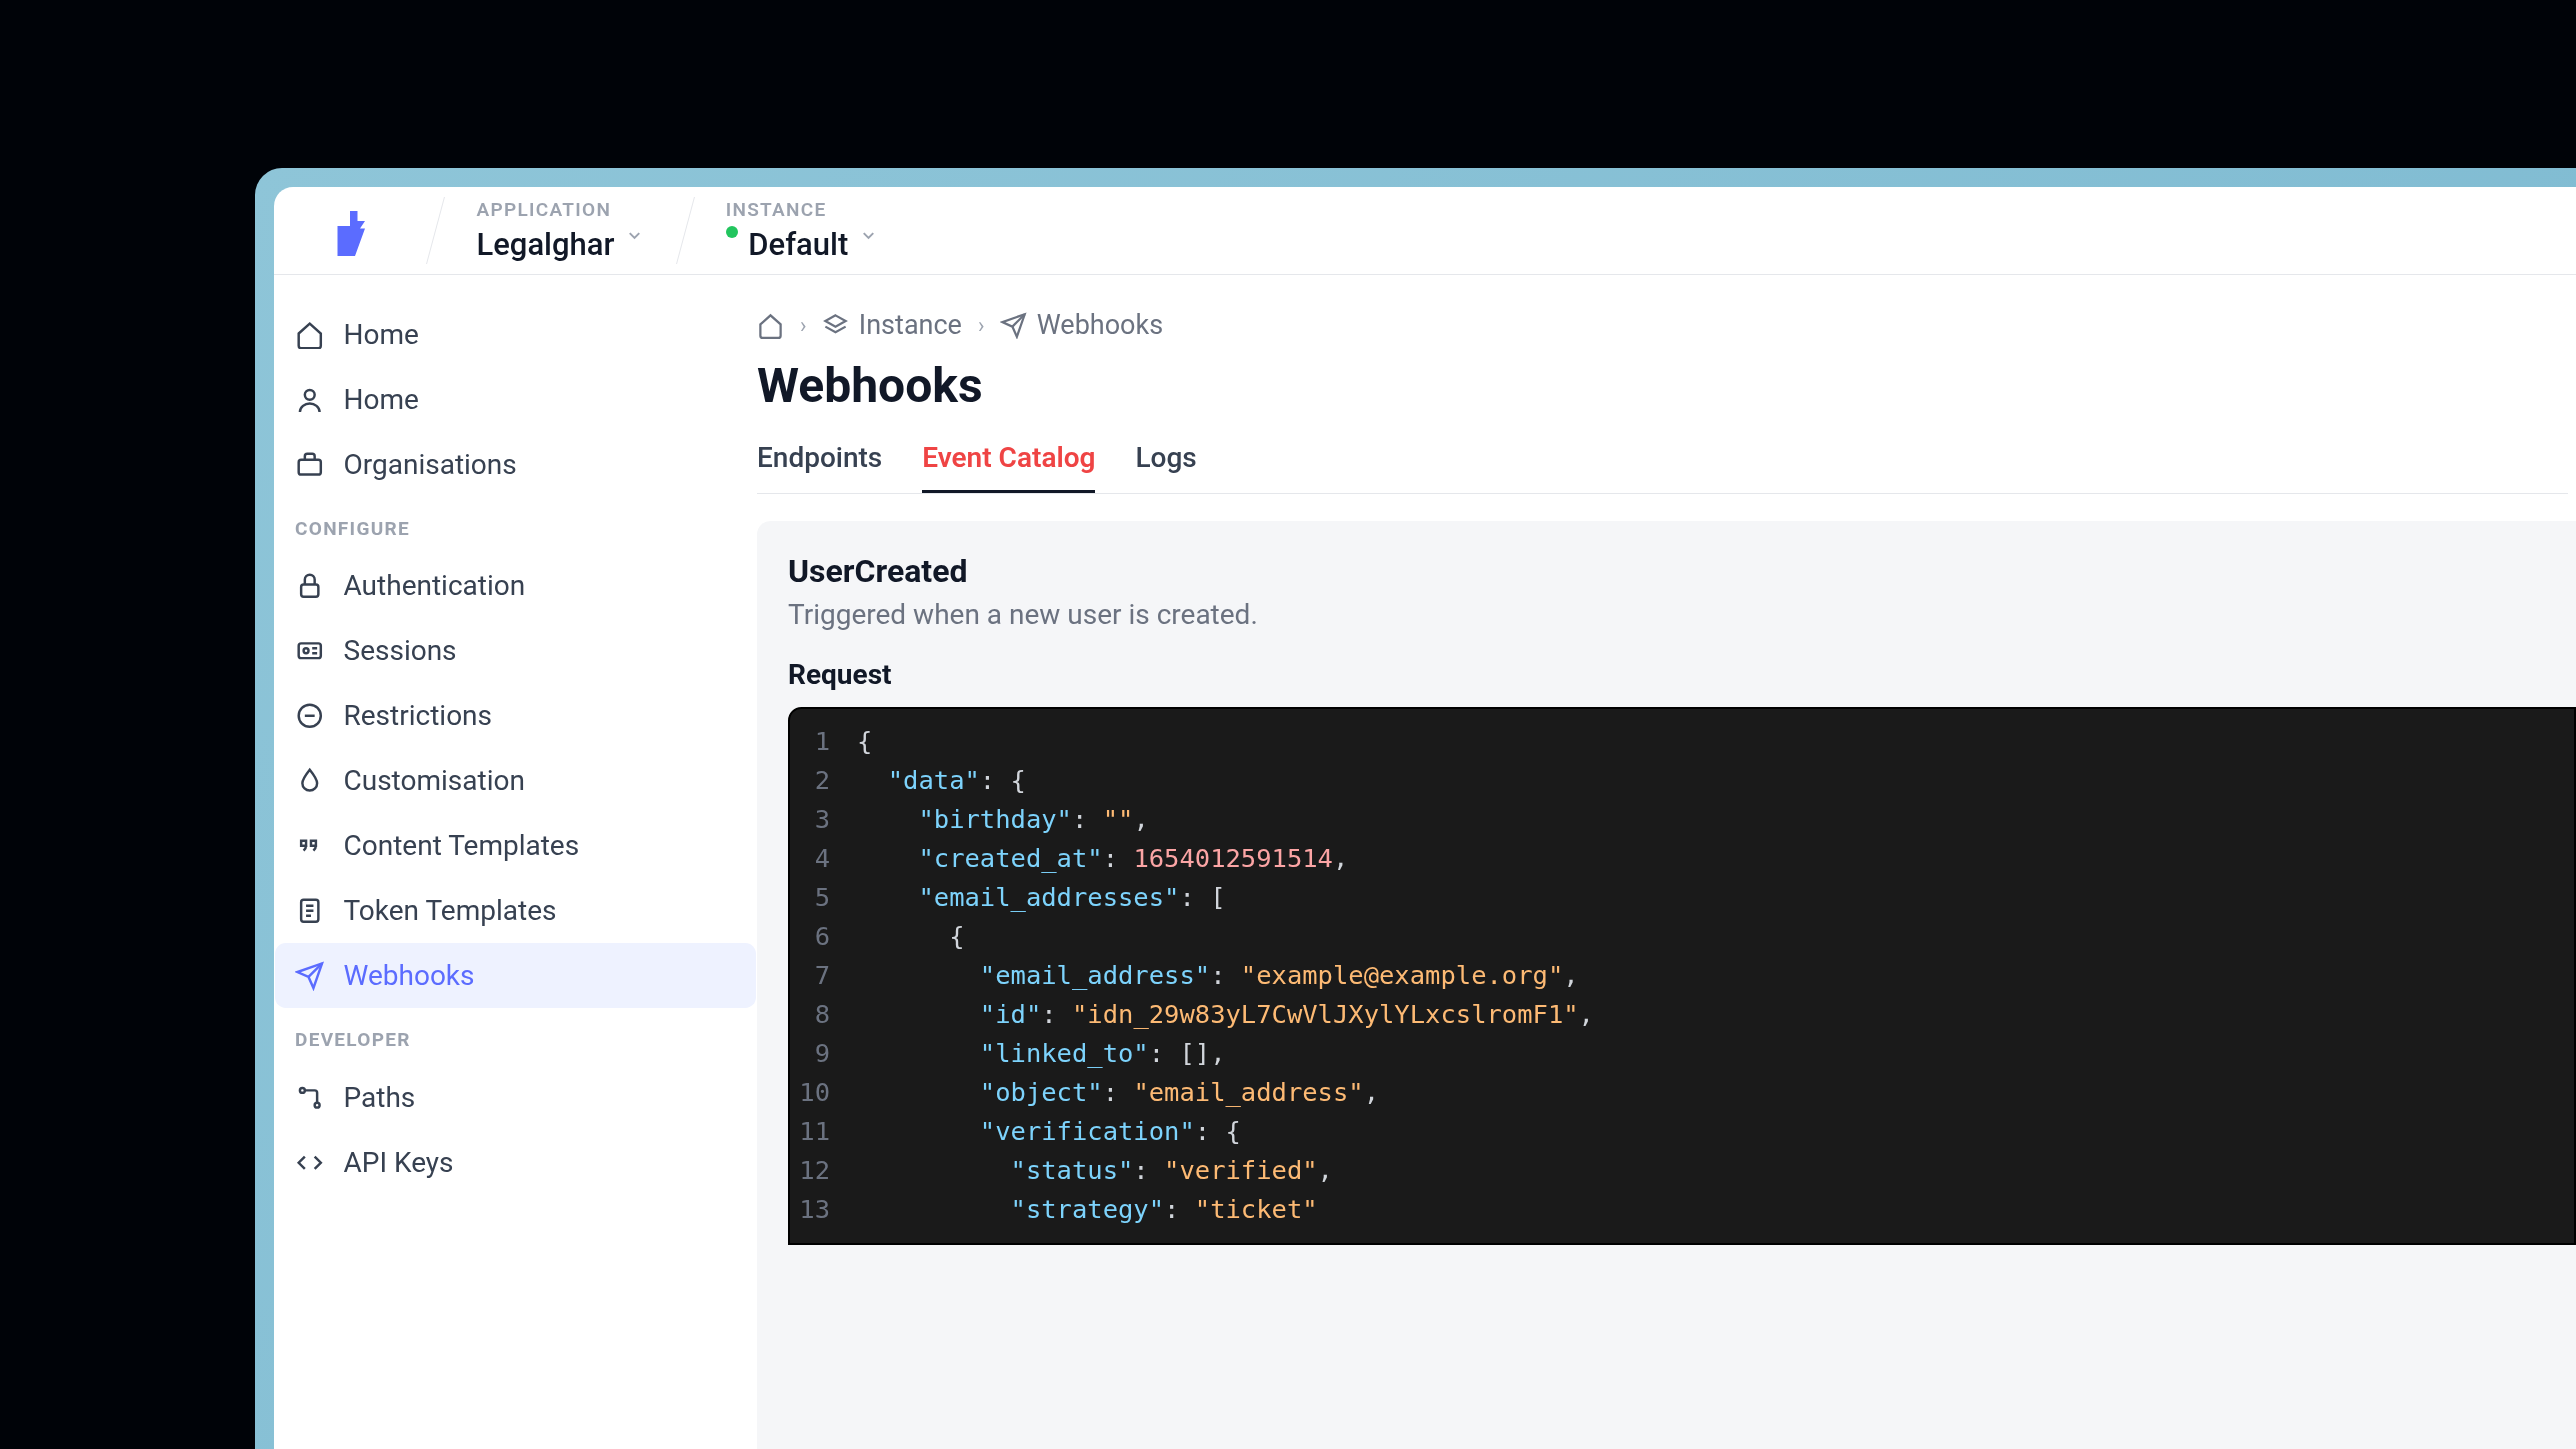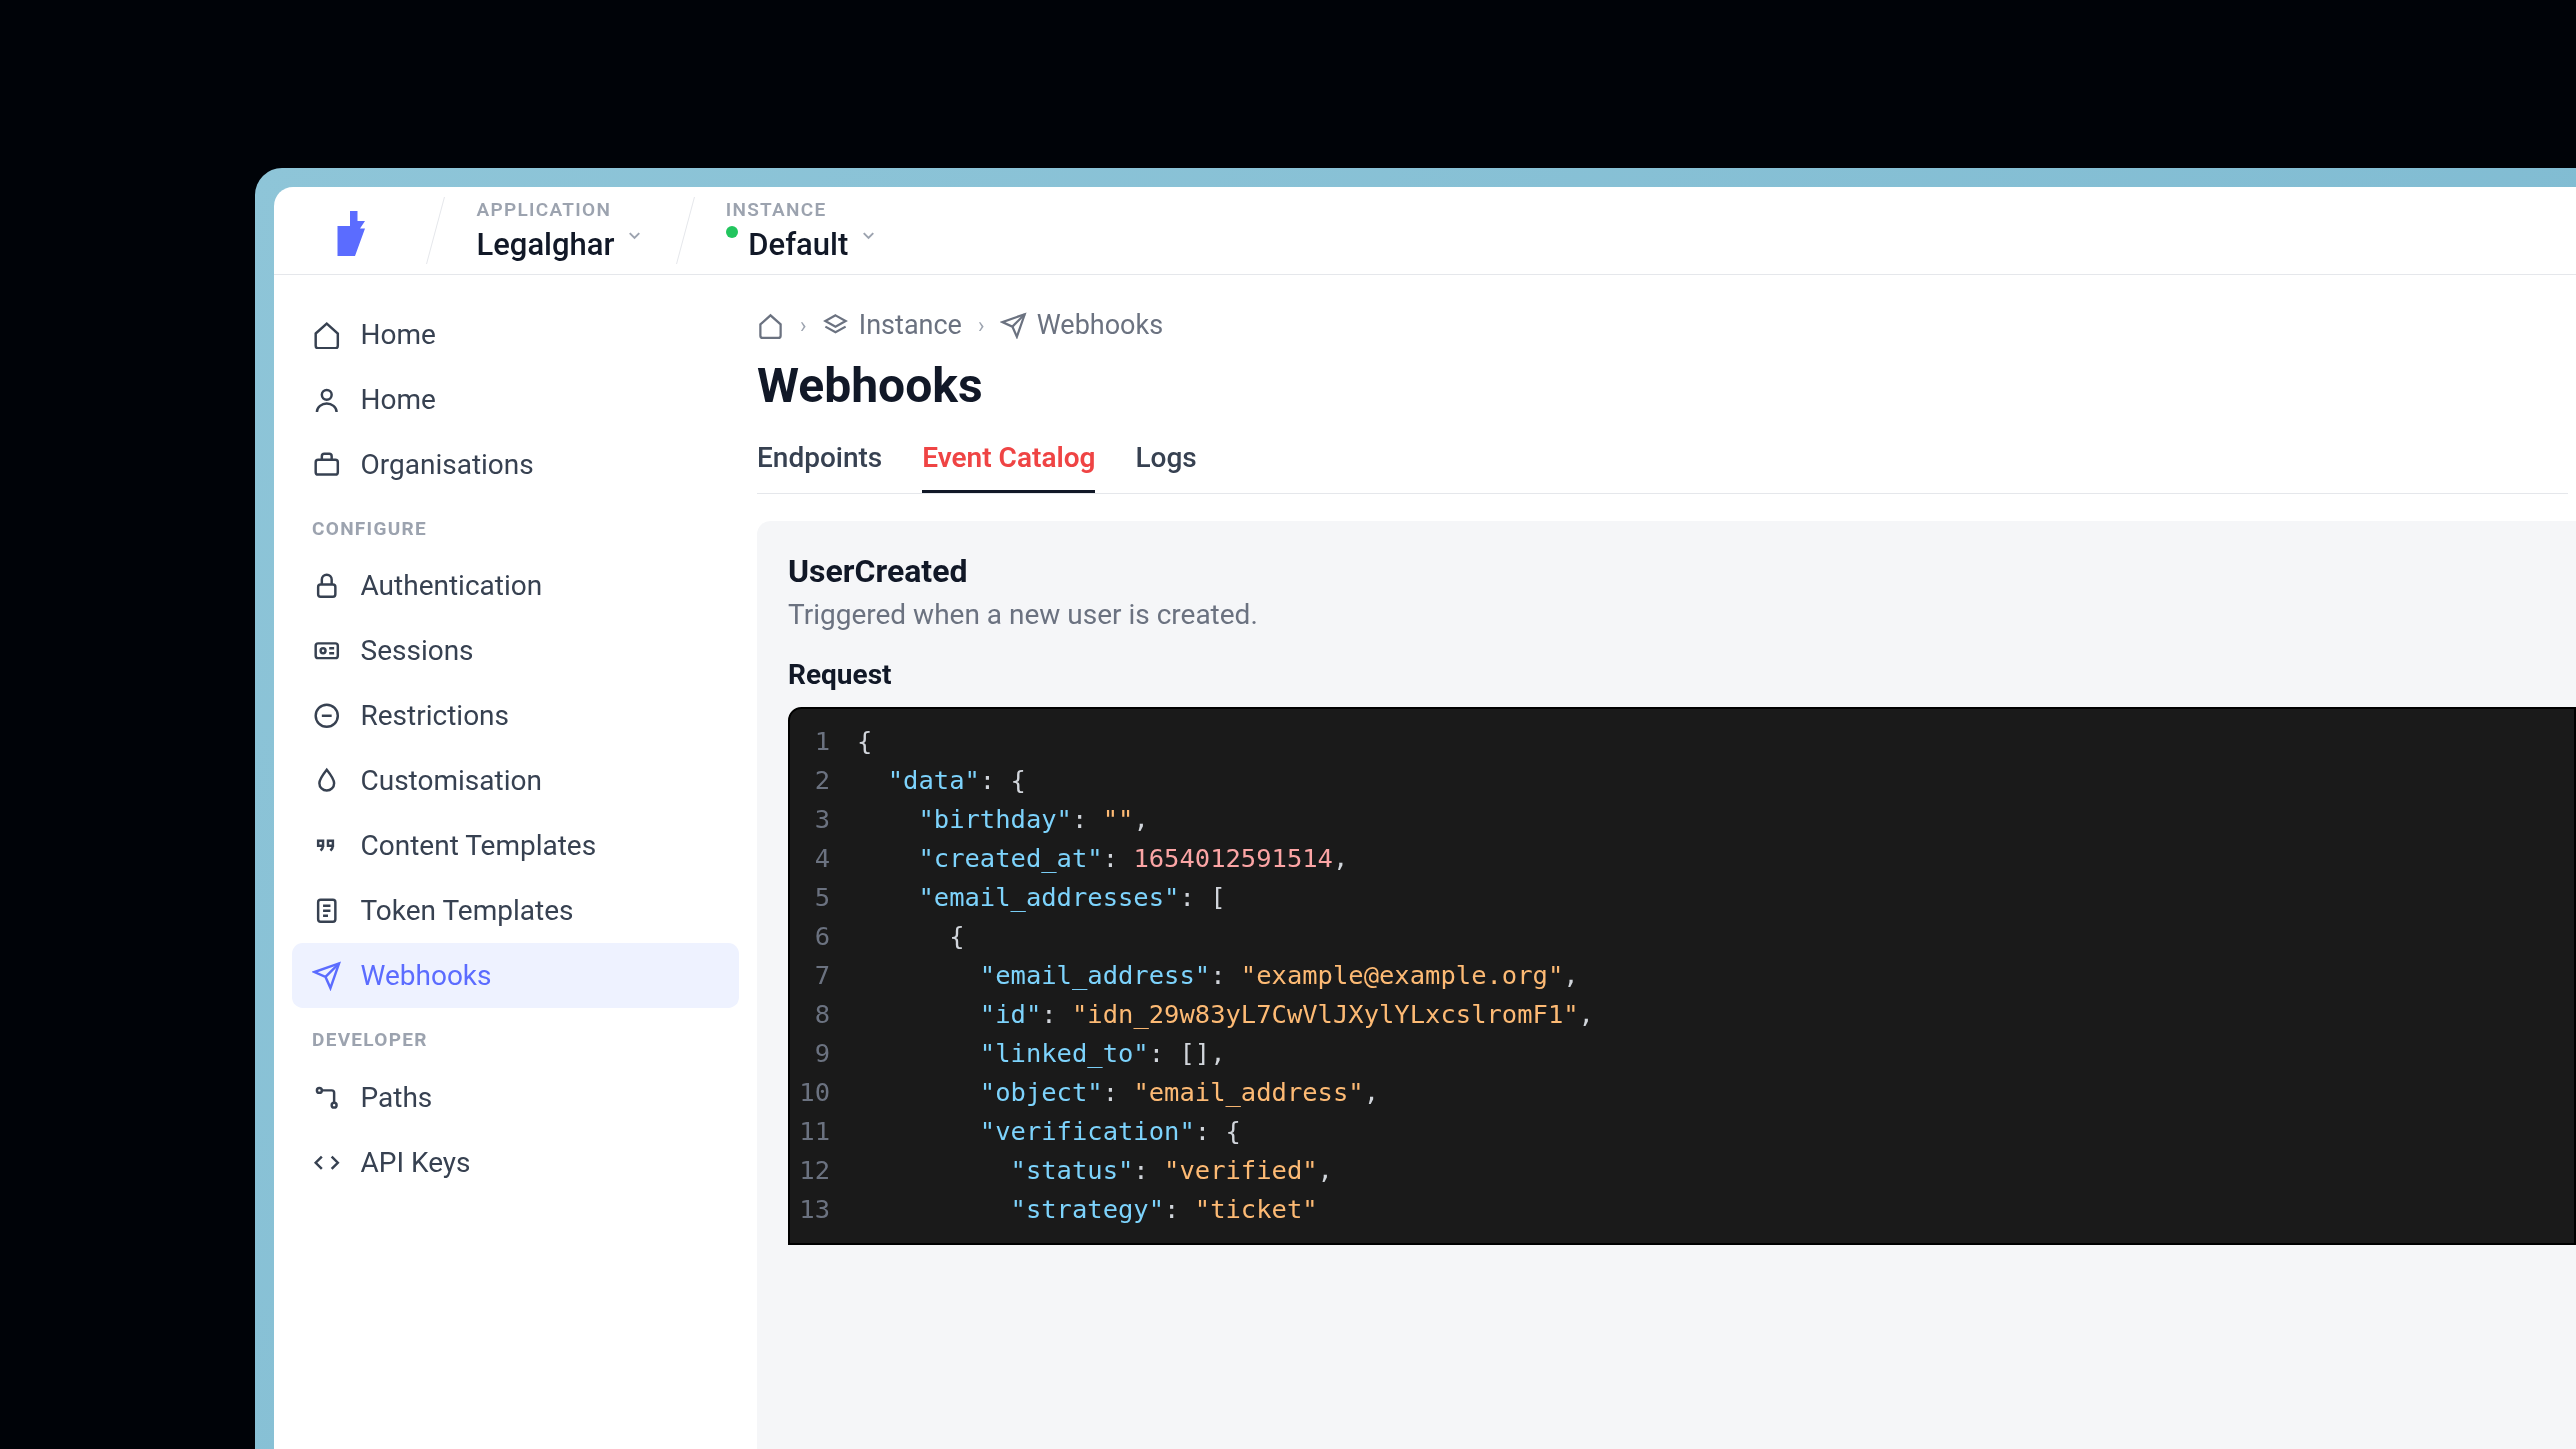--- a/index.html
+++ b/index.html
@@ -85,21 +85,21 @@
       color: #9ca3af;
     }
     
     .body {
       display: flex;
       flex: 1;
       overflow: hidden;
     }
     .sidebar {
       width: 483px;
-      padding: 27px 18px;
+      padding: 27px 1px;
       overflow-y: auto;
     }
     .section-label {
       font-size: 19px;
       font-weight: 700;
       letter-spacing: 1.3px;
       color: #9ca3af;
       padding: 20px 20px 13.4px;
       text-transform: uppercase;
     }

